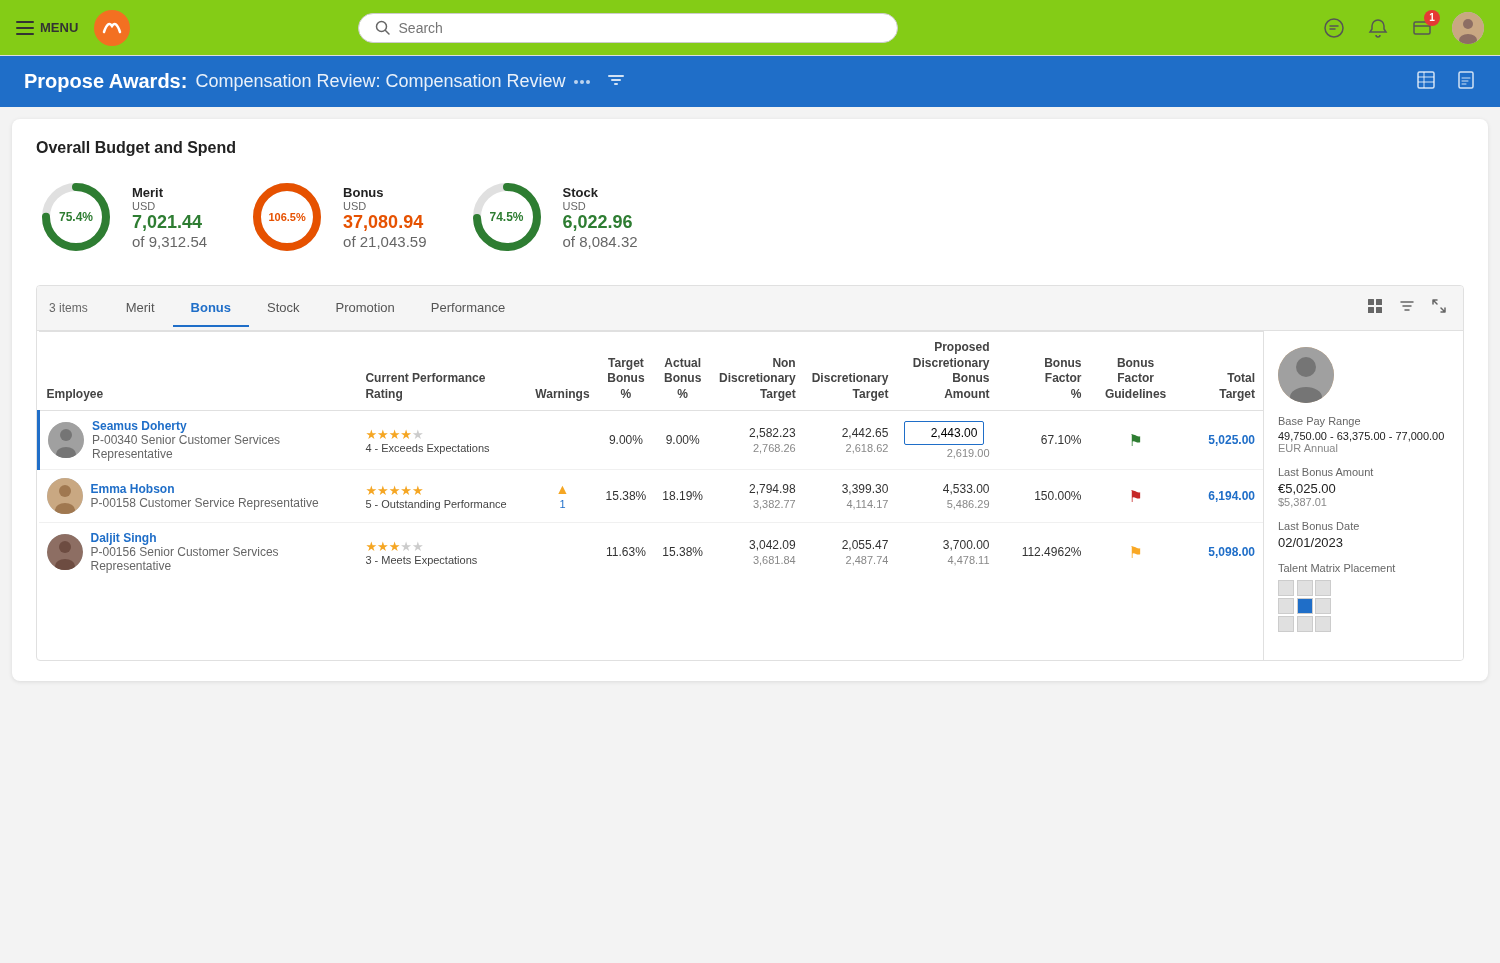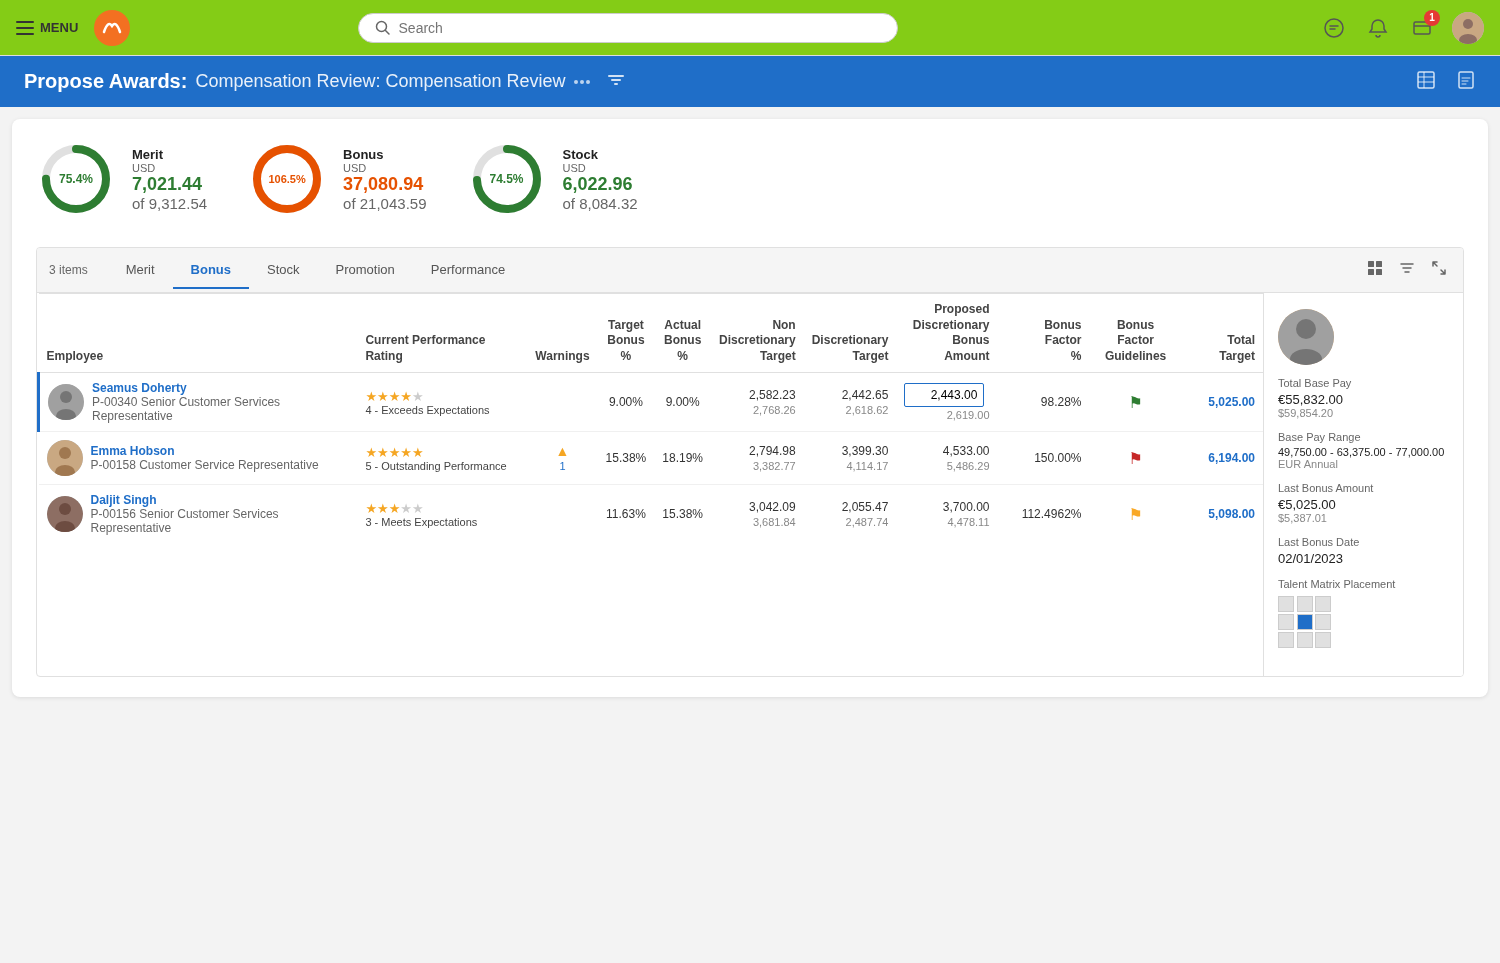--- a/index.html
+++ b/index.html
@@ -193,20 +193,21 @@
     <span class="header-icon-btn">
       <svg width="20" height="20" viewBox="0 0 20 20" fill="none">
           <rect x="3" y="2" width="14" height="16" rx="1.5" stroke="rgba(255,255,255,0.8)" stroke-width="1.5"></rect>
           <path d="M6 8h8M6 11h6M6 14h4" stroke="rgba(255,255,255,0.8)" stroke-width="1" stroke-linecap="round"></path>
         </svg>
     </span>
   </div>
 </div>
 
 <div class="main">
+  <div class="section-title">Overall Budget and Spend</div>
 
   <div class="budget-row">
 
     <div class="budget-widget">
       <div class="donut-container">
         <svg class="donut" width="80" height="80" viewBox="0 0 80 80">
           <circle cx="40" cy="40" r="30" fill="none" stroke="#e0e0e0" stroke-width="8"></circle>
           <circle cx="40" cy="40" r="30" fill="none" stroke="#2e7d32" stroke-width="8" stroke-dasharray="141.3 188.5" stroke-linecap="round"></circle>
         </svg>
         <div class="donut-label green" style="font-size:12px;">75.4%</div>
@@ -339,21 +340,21 @@
           <span>2,442.65</span>
           <span class="cell-sub">2,618.62</span>
         </div>
       </td>
       <td style="text-align:right;">
         <div class="cell-two-line">
           <input class="input-cell" value="2,443.00" style="">
           <span class="cell-sub">2,619.00</span>
         </div>
                 </td>
-      <td style="text-align:right;">98.28%</td>
+      <td style="text-align:right;">67.10%</td>
       <td style="text-align:center;"><span style="color:#2e7d32;font-size:16px;">⚑</span></td>
       <td style="text-align:right;"><span class="blue-text">5,025.00</span></td>
     </tr>
               <tr>
       <td>
         <div class="employee-cell">
           <div class="employee-avatar">
             <svg width="36" height="36" viewBox="0 0 36 36">
                         <circle cx="18" cy="18" r="18" fill="#c9a882"></circle>
                         <circle cx="18" cy="13" r="6" fill="#a07850"></circle>
@@ -446,25 +447,20 @@
 
       <div class="side-panel">
         <div class="side-avatar">
           <svg width="56" height="56" viewBox="0 0 56 56">
               <circle cx="28" cy="28" r="28" fill="#a0a0a0"></circle>
               <circle cx="28" cy="20" r="10" fill="#757575"></circle>
               <ellipse cx="28" cy="50" rx="16" ry="10" fill="#757575"></ellipse>
             </svg>
         </div>
 
-        <div class="side-field">
-          <div class="side-field-label">Total Base Pay</div>
-          <div class="side-field-value">€55,832.00</div>
-          <div class="side-field-sub">$59,854.20</div>
-        </div>
 
         <div class="side-field">
           <div class="side-field-label">Base Pay Range</div>
           <div class="side-field-value" style="font-size:11px;">49,750.00 - 63,375.00 - 77,000.00</div>
           <div class="side-field-sub">EUR Annual</div>
         </div>
 
         <div class="side-field">
           <div class="side-field-label">Last Bonus Amount</div>
           <div class="side-field-value">€5,025.00</div>

